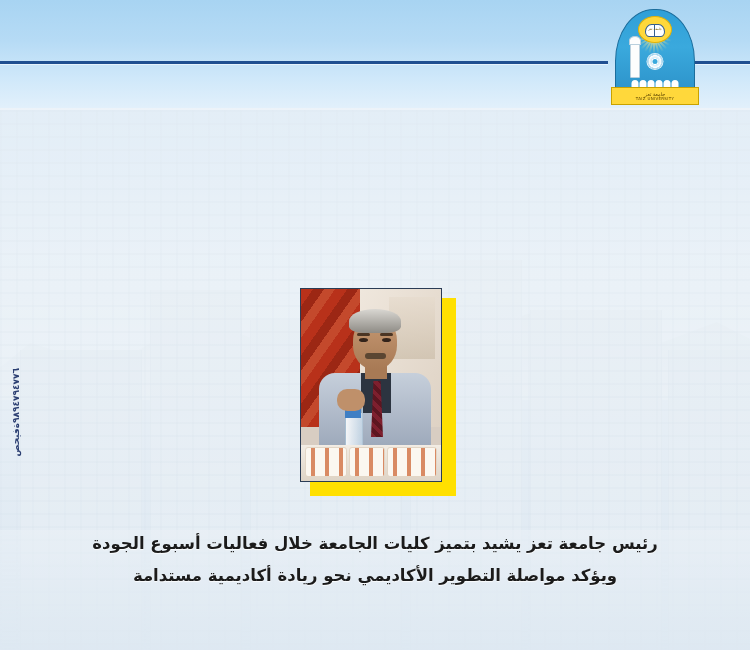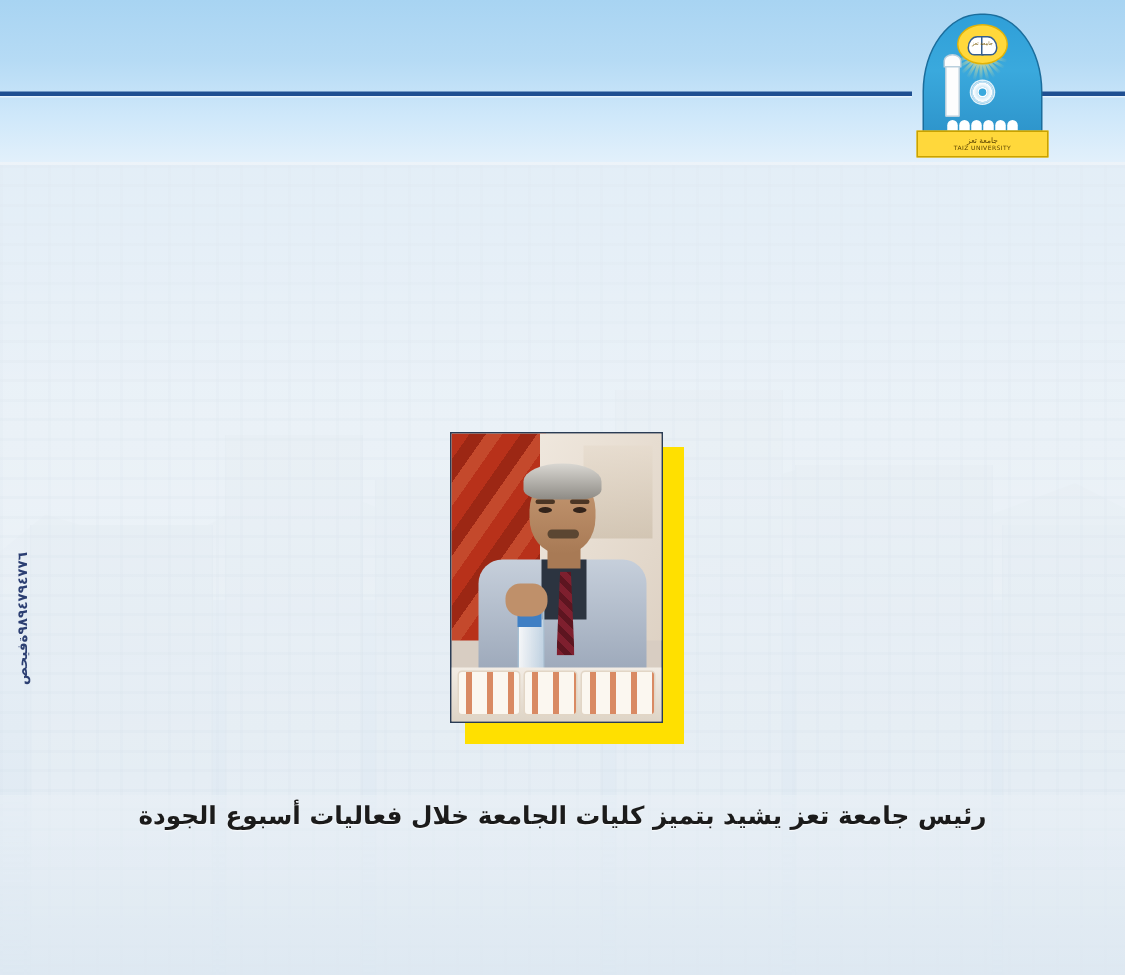--- a/index.html
+++ b/index.html
@@ -327,15 +327,16 @@
       <div class="hand"></div>
       <div class="table"></div>
       <div class="snack s1"></div>
       <div class="snack s2"></div>
       <div class="snack s3"></div>
     </div>
   </div>
 
   <div class="headline">
     <div class="line">رئيس جامعة تعز يشيد بتميز كليات الجامعة خلال فعاليات أسبوع الجودة</div>
+    <div class="line">ويؤكد مواصلة التطوير الأكاديمي نحو ريادة أكاديمية مستدامة</div>
   </div>
 
 </div>
 
 </body></html>

